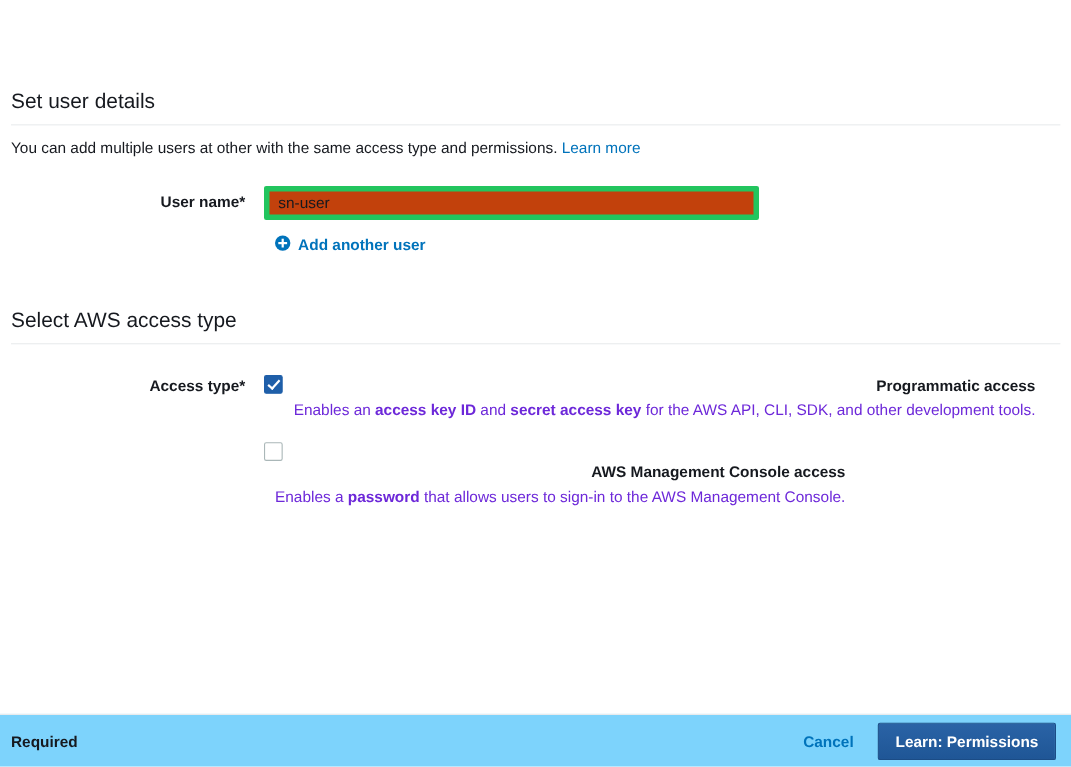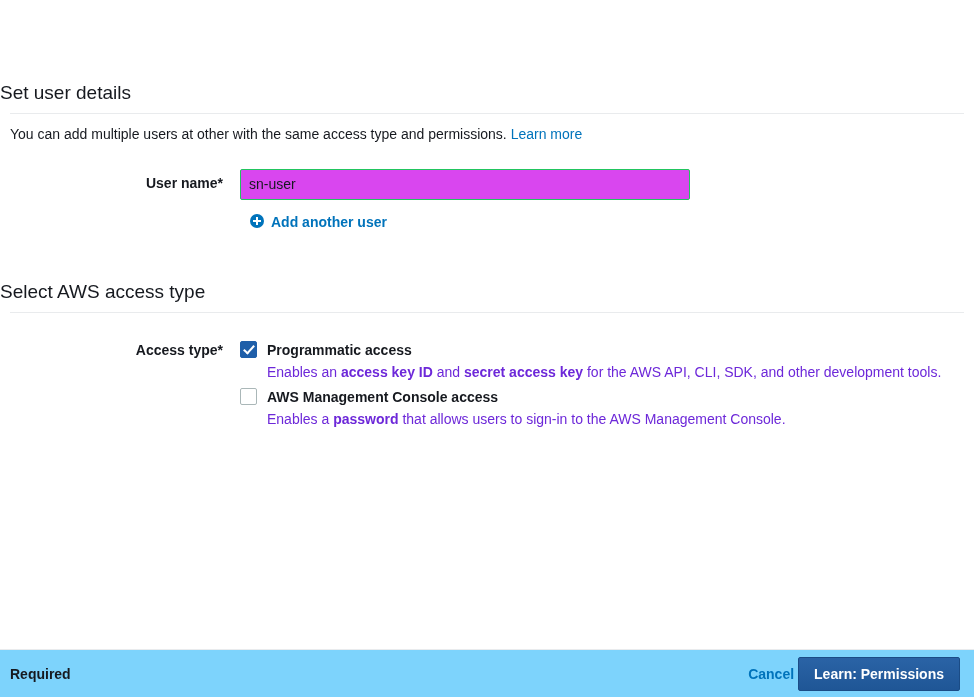--- a/index.html
+++ b/index.html
@@ -57,21 +57,21 @@
     background: #1f5fa9;
     border-color: #1f5fa9;
     color: #ffffff;
   }
 
   
   .section-title {
     font-size: 19px;
     font-weight: 400;
     color: #16191f;
-    padding: 0 0;
+    padding: 0 10px;
   }
   .rule {
     height: 1px;
     background: #e9ebed;
     margin: 9px 10px 0 10px;
   }
   .section-desc {
     font-size: 14px;
     color: #16191f;
     padding: 11px 10px 0 10px;
@@ -101,23 +101,23 @@
     color: #16191f;
     padding-top: 6px;
   }
   .text-input {
     width: 450px;
     height: 31px;
     padding: 4px 8px;
     font-size: 14px;
     font-family: "Liberation Sans", sans-serif;
     color: #16191f;
-    border: 1px solid #22c55e;
+    border: 5px solid #22c55e;
     border-radius: 2px;
-    background: #d946ef;
+    background: #c2410c;
     outline: none;
   }
   .add-another {
     display: flex;
     gap: 7px;
     margin: 14px 0 0 250px;
     font-size: 14px;
     color: #0073bb;
     cursor: pointer;
     width: max-content;
@@ -146,23 +146,23 @@
     margin-top: 27px;
   }
   .access-label {
     width: 230px;
     text-align: right;
     padding-right: 17px;
     font-size: 14px;
     font-weight: bold;
     padding-top: 2px;
   }
-  .checks { flex: 1; }
+  .checks { flex: 1; text-align: right; }
   .check-item { display: flex; align-items: flex-start; }
-  .check-item + .check-item { margin-top: 4px; }
+  .check-item + .check-item { margin-top: 18px; flex-direction: column; }
   .checkbox {
     width: 17px; height: 17px;
     border: 1px solid #aab7b8;
     border-radius: 2px;
     background: #fff;
     flex: none;
     margin-top: 1px;
     position: relative;
     cursor: pointer;
   }
@@ -202,21 +202,21 @@
   }
   .required {
     font-size: 14px;
     font-weight: bold;
     color: #16191f;
   }
   .footer-actions {
     margin-left: auto;
     display: flex;
     align-items: center;
-    gap: 4px;
+    gap: 22px;
   }
   .btn-cancel {
     background: none;
     border: none;
     font-size: 14px;
     font-weight: bold;
     color: #0073bb;
     cursor: pointer;
     font-family: "Liberation Sans", sans-serif;
     padding: 0;

